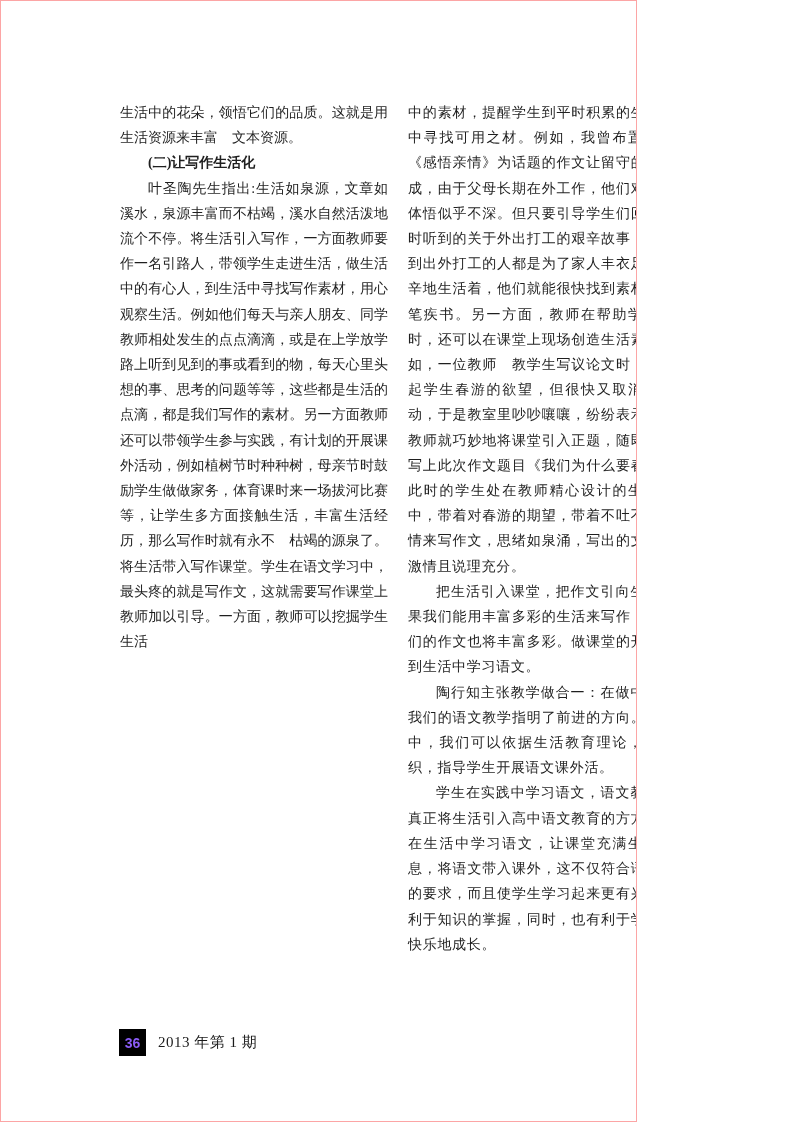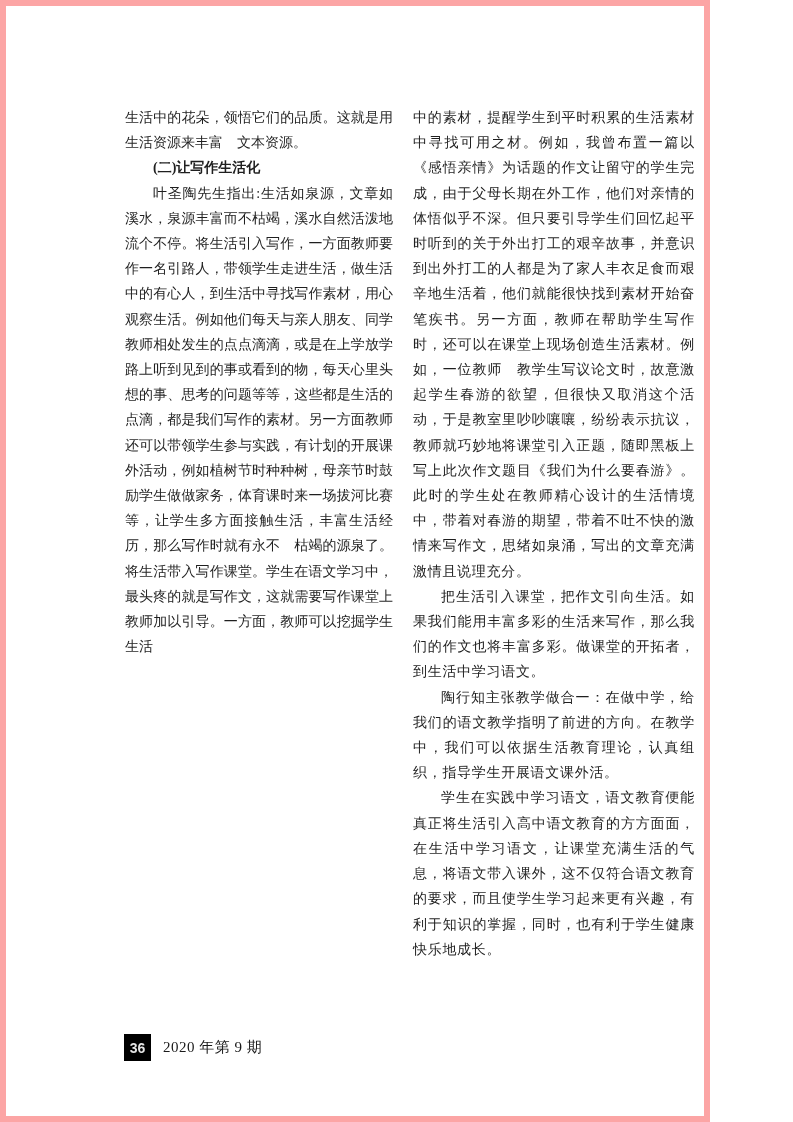--- a/index.html
+++ b/index.html
@@ -3,24 +3,24 @@
 <meta charset="utf-8">
 <style>
   html, body {
     margin: 0;
     padding: 0;
     background: #ffffff;
   }
   .page {
     position: relative;
     box-sizing: border-box;
-    width: 710px;
+    width: 637px;
     height: 1122px;
     background: #ffffff;
-    border: 6px solid #fca5a5;
+    border: 1px solid #fca5a5;
     overflow: hidden;
     font-family: "Liberation Serif", "DejaVu Serif", serif;
     color: #1f1f1f;
   }
   .content {
     position: absolute;
     left: 119px;
     top: 99px;
     width: 570px;
     display: flex;
@@ -43,21 +43,21 @@
     left: 118px;
     top: 1028px;
     height: 27px;
     display: flex;
     align-items: center;
   }
   .page-badge {
     width: 27px;
     height: 27px;
     background: #000000;
-    color: #e5e5e5;
+    color: #8b5cf6;
     font-family: "Liberation Sans", "DejaVu Sans", sans-serif;
     font-size: 14px;
     font-weight: 700;
     display: flex;
     align-items: center;
     justify-content: center;
   }
   .issue-label {
     margin-left: 12px;
     font-size: 15px;
@@ -82,16 +82,16 @@
       <p class="cont">中的素材，提醒学生到平时积累的生活素材中寻找可用之材。例如，我曾布置一篇以《感悟亲情》为话题的作文让留守的学生完成，由于父母长期在外工作，他们对亲情的体悟似乎不深。但只要引导学生们回忆起平时听到的关于外出打工的艰辛故事，并意识到出外打工的人都是为了家人丰衣足食而艰辛地生活着，他们就能很快找到素材开始奋笔疾书。另一方面，教师在帮助学生写作时，还可以在课堂上现场创造生活素材。例如，一位教师　教学生写议论文时，故意激起学生春游的欲望，但很快又取消这个活动，于是教室里吵吵嚷嚷，纷纷表示抗议，教师就巧妙地将课堂引入正题，随即黑板上写上此次作文题目《我们为什么要春游》。　此时的学生处在教师精心设计的生活情境中，带着对春游的期望，带着不吐不快的激情来写作文，思绪如泉涌，写出的文章充满激情且说理充分。</p>
       <p class="para">把生活引入课堂，把作文引向生活。如果我们能用丰富多彩的生活来写作，那么我们的作文也将丰富多彩。做课堂的开拓者，到生活中学习语文。</p>
       <p class="para">陶行知主张教学做合一：在做中学，给我们的语文教学指明了前进的方向。在教学中，我们可以依据生活教育理论，认真组织，指导学生开展语文课外活。</p>
       <p class="para">学生在实践中学习语文，语文教育便能真正将生活引入高中语文教育的方方面面，在生活中学习语文，让课堂充满生活的气息，将语文带入课外，这不仅符合语文教育的要求，而且使学生学习起来更有兴趣，有利于知识的掌握，同时，也有利于学生健康快乐地成长。</p>
     </div>
 
   </div>
 
   <div class="footer">
     <div class="page-badge">36</div>
-    <div class="issue-label">2020 年第 9 期</div>
+    <div class="issue-label">2013 年第 1 期</div>
   </div>
 
 </div>
 
 </body></html>

